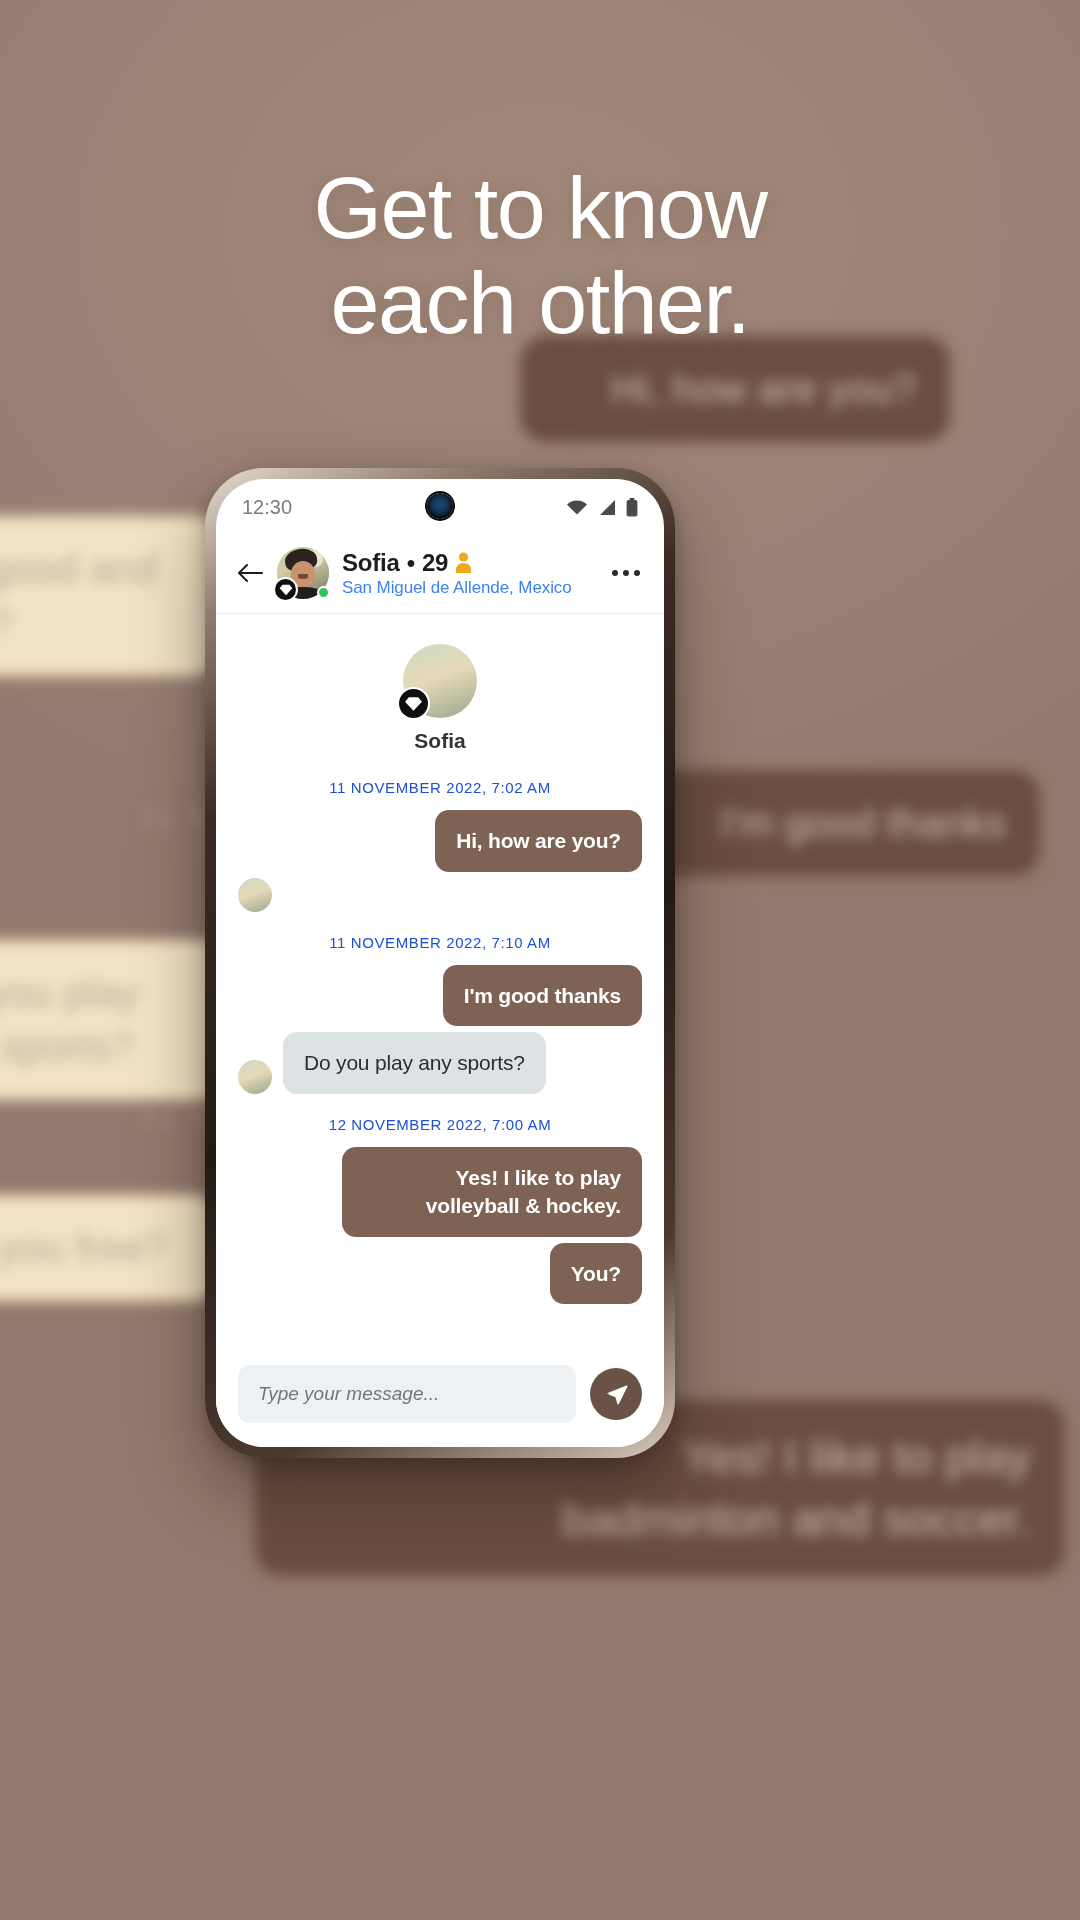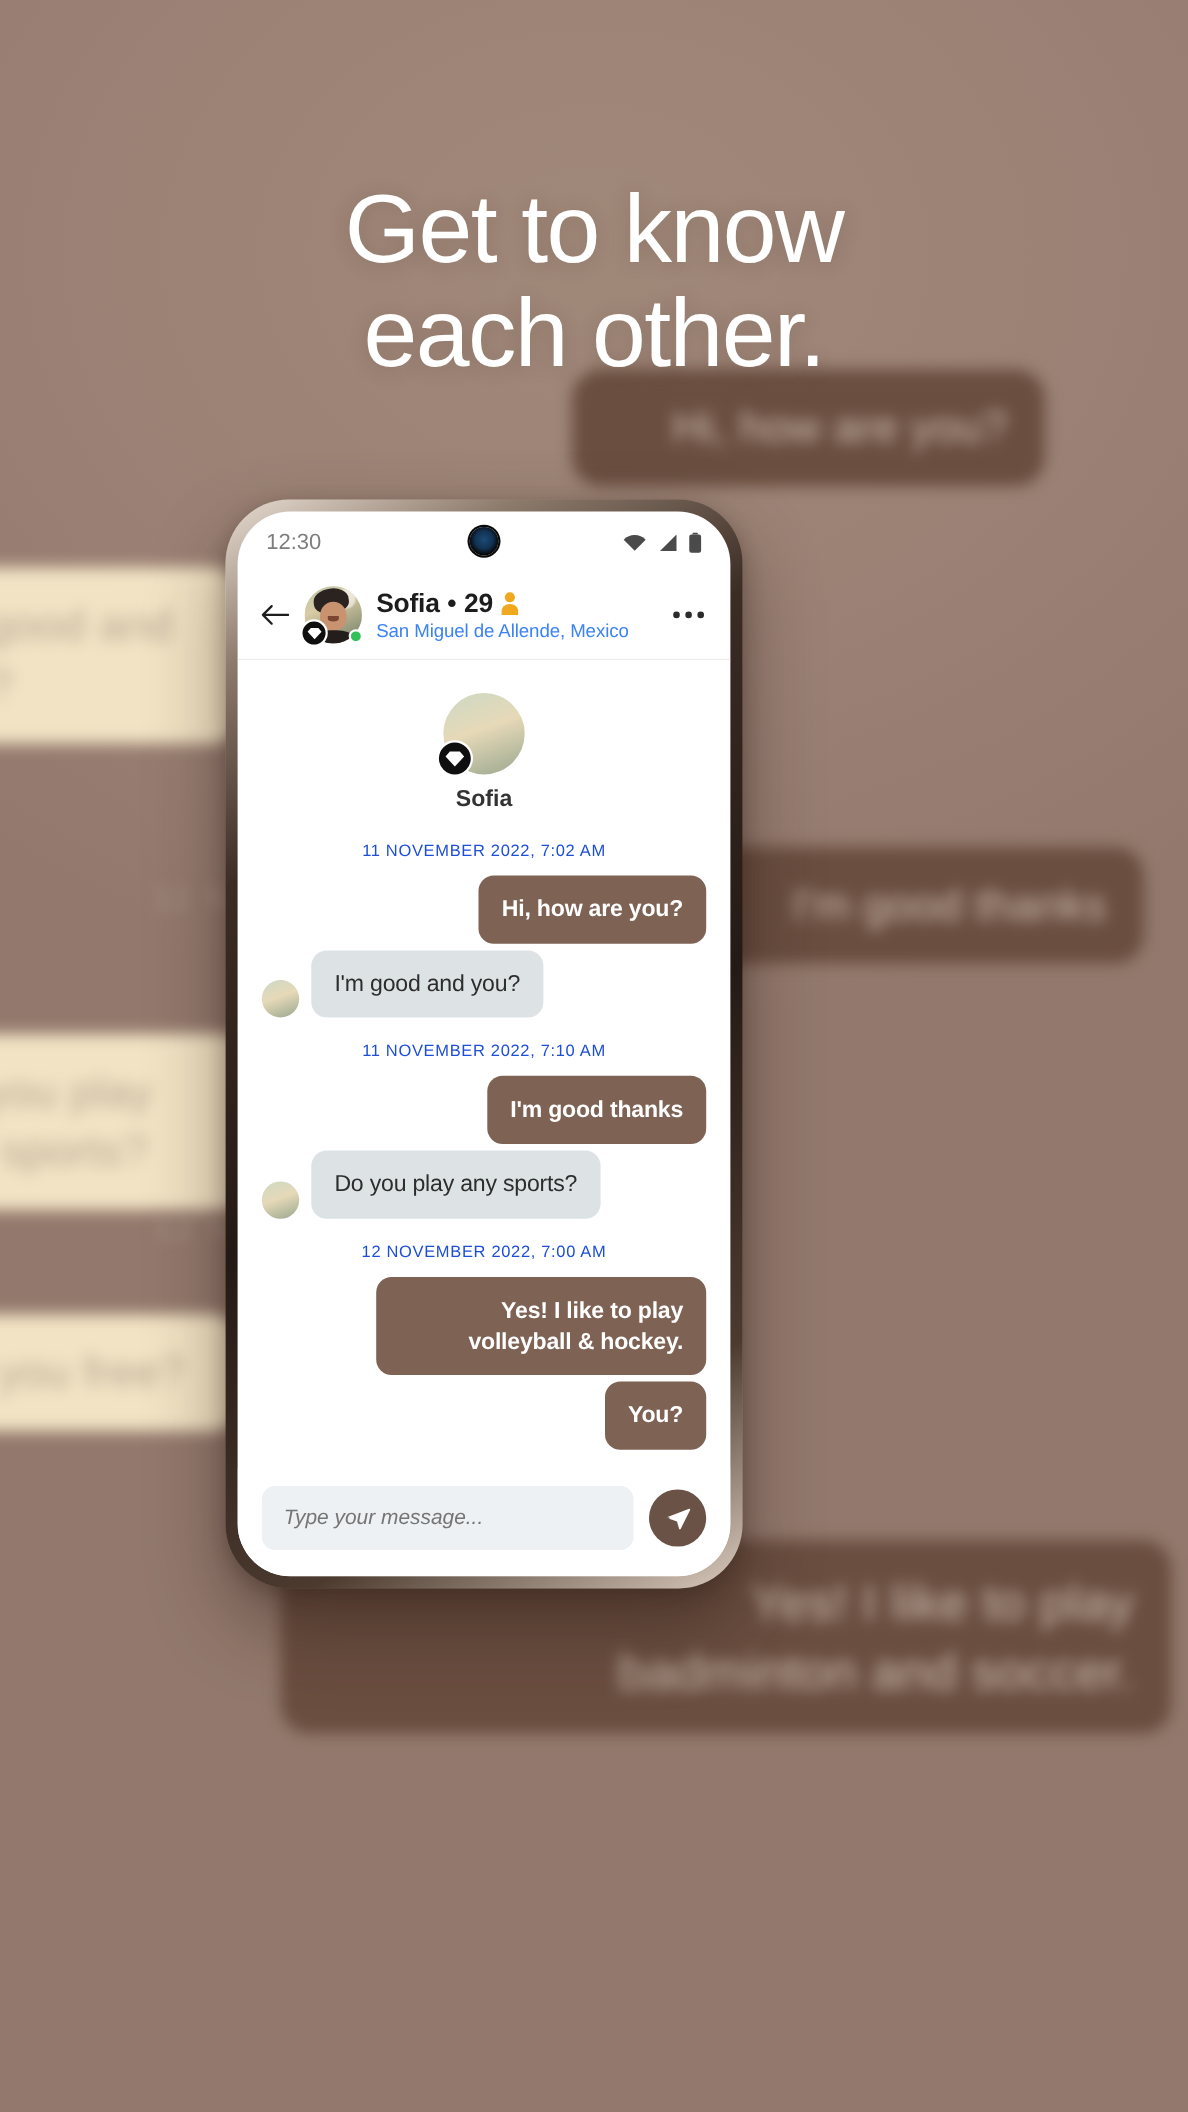--- a/index.html
+++ b/index.html
@@ -55,21 +55,21 @@
     line-height:1.08;
     font-weight:400;
     letter-spacing:-1.5px;
     z-index:5;
     text-shadow:0 2px 18px rgba(60,40,30,.18);
   }
 
   
   .phone {
     position:absolute;
-    left:205px; top:454px;
+    left:205px; top:468px;
     width:470px; height:990px;
     border-radius:58px;
     background:linear-gradient(150deg,#e8ddd2 0%,#8d7b6c 12%,#3b2c24 28%,#241a15 55%,#4c3a2f 82%,#d9cbbd 100%);
     padding:11px;
     box-shadow:0 34px 70px rgba(40,25,18,.42), 0 6px 18px rgba(40,25,18,.3);
     z-index:10;
   }
   .phone-inner {
     width:100%; height:100%;
     border-radius:48px;
@@ -361,21 +361,20 @@
       </div>
 
       <div class="row in">
         <div class="msg-avatar">
           <div class="face-bg"></div>
             <div class="hair"></div>
             <div class="skin"></div>
           <div class="smile"></div>
             <div class="top-dark"></div>
         </div>
-        <div class="bubble in">I'm good and you?</div>
       </div>
 
       <div class="timestamp">11 NOVEMBER 2022, 7:10 AM</div>
 
       <div class="row out">
         <div class="bubble out">I'm good thanks</div>
       </div>
 
       <div class="row in">
         <div class="msg-avatar">

